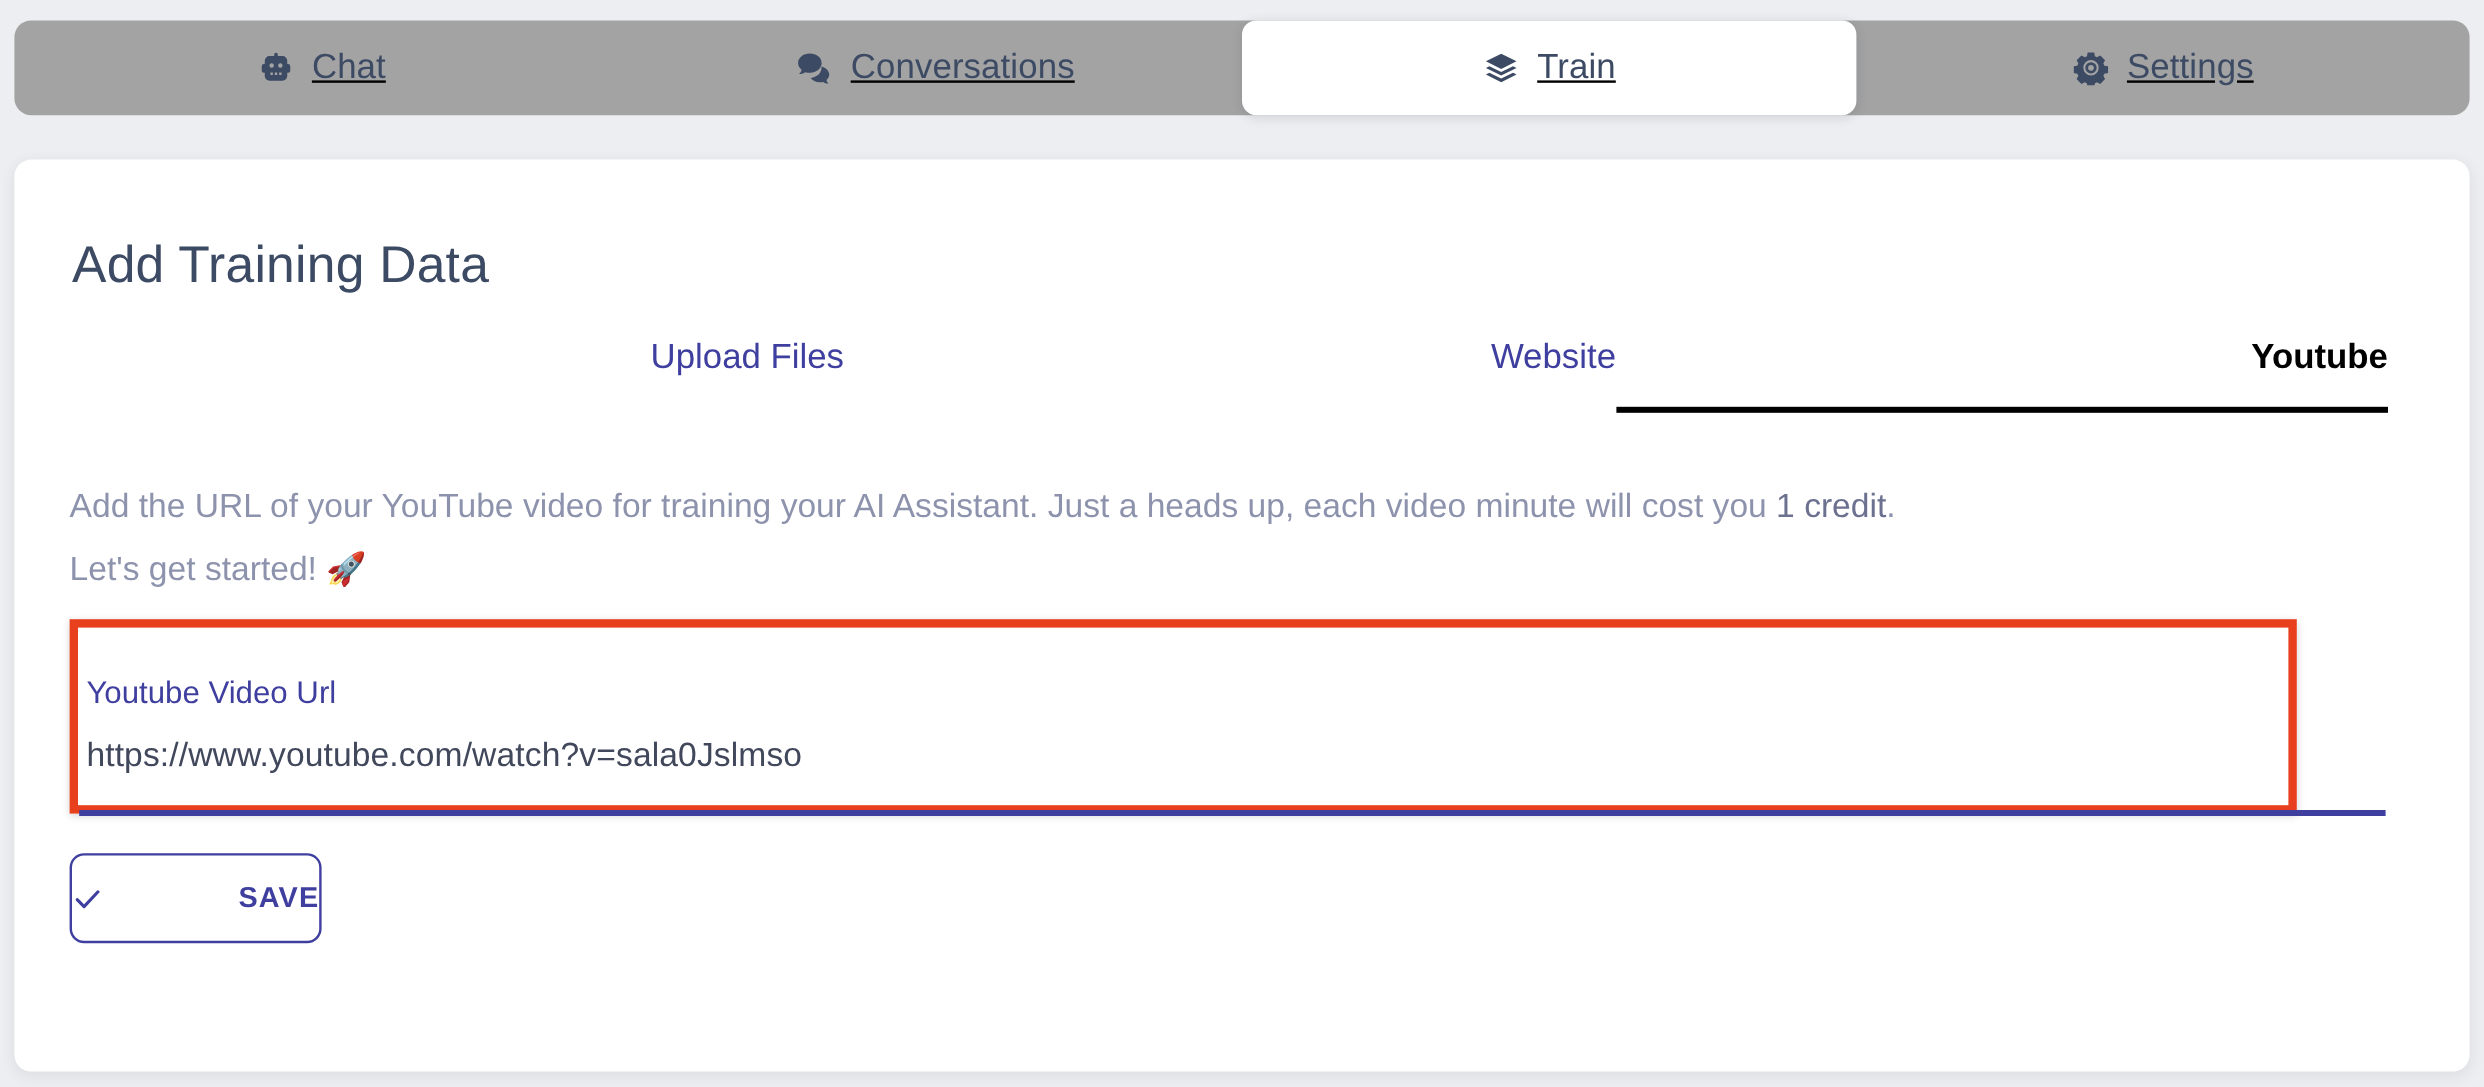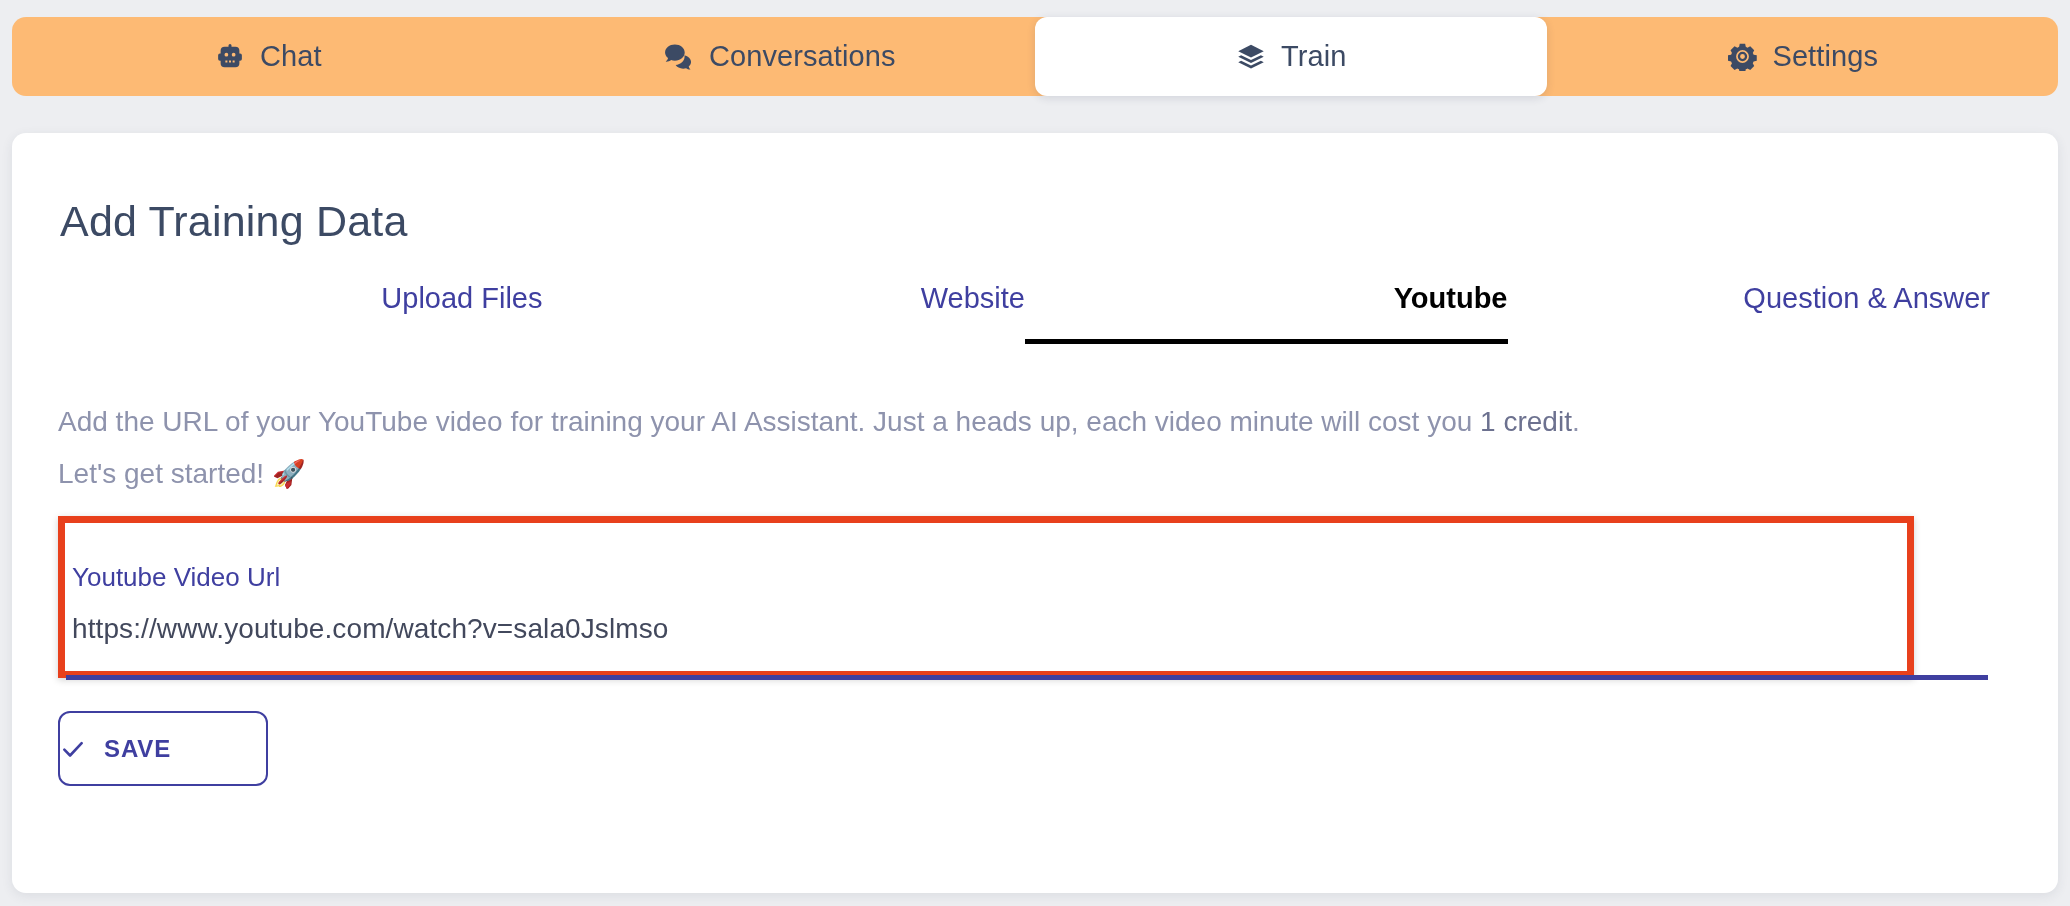--- a/index.html
+++ b/index.html
@@ -13,24 +13,25 @@
     overflow: hidden;
   }
 
   
   #top-nav {
     position: absolute;
     left: 12px;
     top: 17px;
     width: 2046px;
     height: 79px;
-    background: #fdba74;
+    background: #a3a3a3;
     border-radius: 14px;
     display: flex;
     align-items: flex-end;
+    text-decoration: underline;
   }
   .nav-tab {
     flex: 1 1 0;
     height: 79px;
     display: flex;
     align-items: center;
     justify-content: center;
     gap: 14px;
     color: #3c4a64;
     font-size: 29px;
@@ -169,21 +170,21 @@
     position: absolute;
     left: 58px;
     top: 711px;
     width: 210px;
     height: 75px;
     border: 2px solid #3f3fa0;
     border-radius: 12px;
     background: #ffffff;
     display: flex;
     align-items: center;
-    justify-content: flex-start;
+    justify-content: space-between;
     gap: 18px;
     cursor: pointer;
     user-select: none;
   }
   #save-button .check-icon {
     display: inline-flex;
     align-items: center;
     justify-content: center;
     width: 26px;
     height: 26px;
@@ -249,23 +250,20 @@
 
 <div id="sub-tabs">
   <div class="sub-tab">
     <span>Upload Files</span>
   </div>
   <div class="sub-tab">
     <span>Website</span>
   </div>
   <div class="sub-tab active">
     <span>Youtube</span>
-  </div>
-  <div class="sub-tab">
-    <span>Question &amp; Answer</span>
   </div>
 </div>
 
 <div id="description">
   <span>Add the URL of your YouTube video for training your AI Assistant. Just a heads up, each video minute will cost you </span><b>1 credit</b><span>.</span><br>
   <span>Let's get started! </span><span class="rocket">🚀</span>
 </div>
 
 <div id="highlight-box"></div>
 

